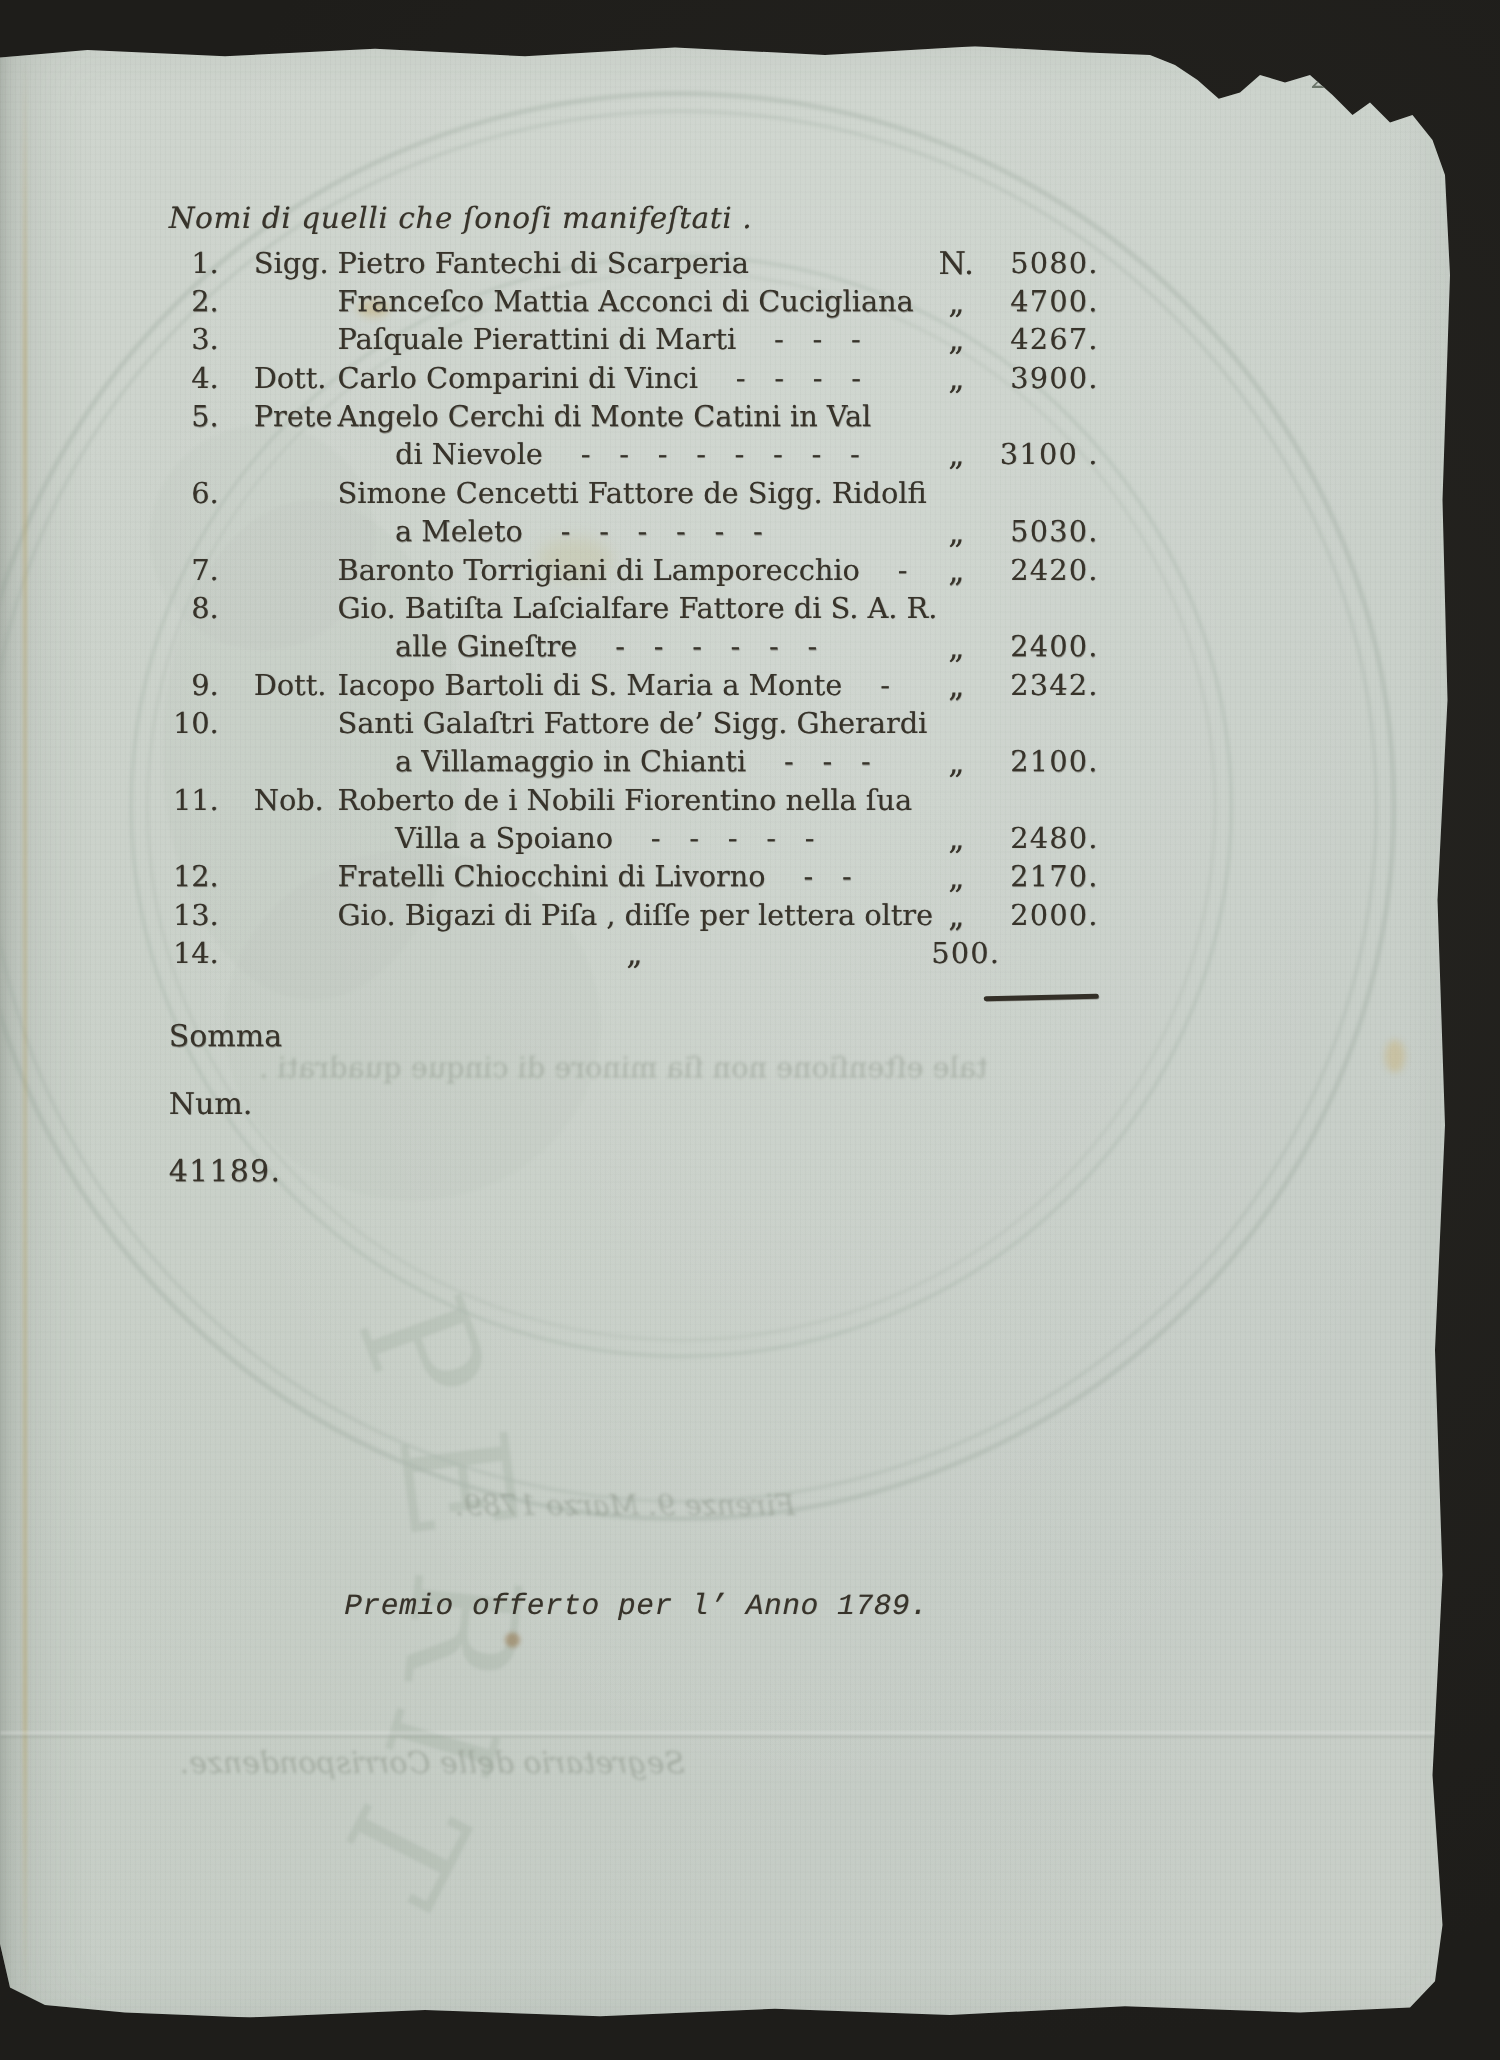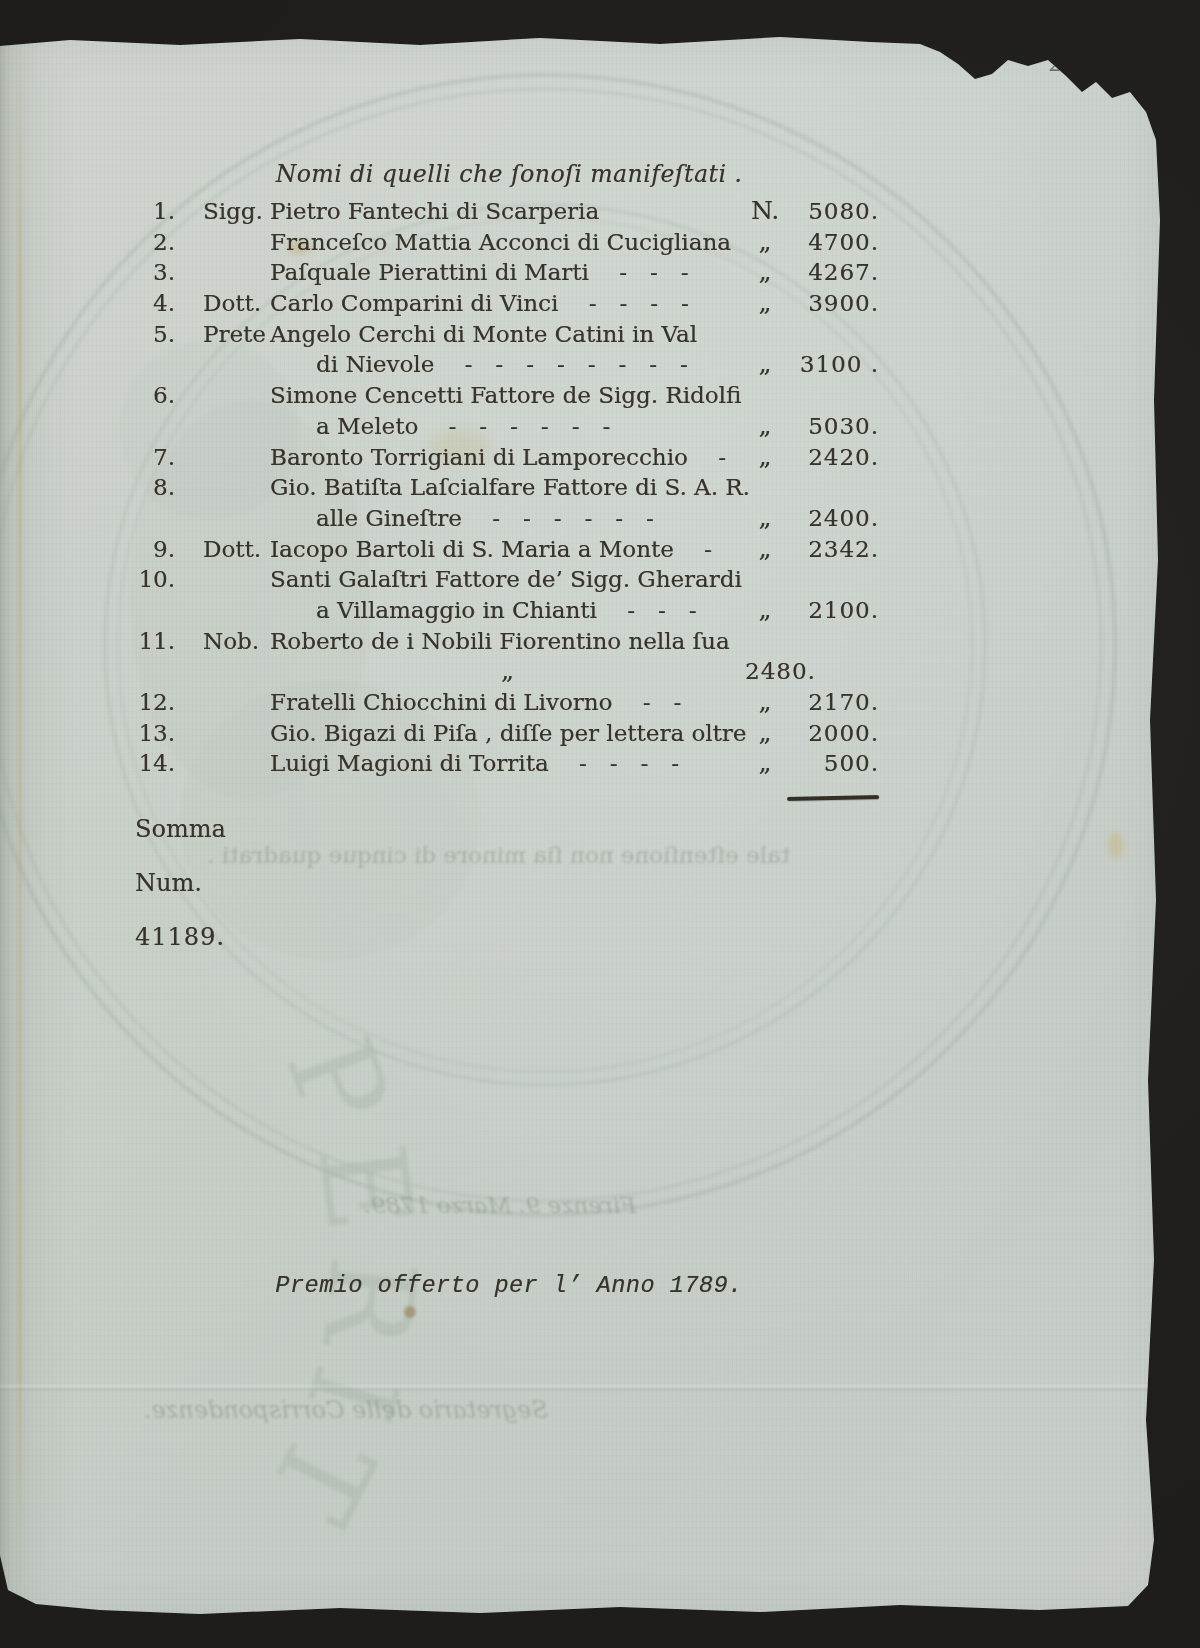--- a/index.html
+++ b/index.html
@@ -58,21 +58,21 @@
   
   .ink{color:#37332a;text-shadow:0.3px 0.3px 0.6px rgba(55,50,42,0.55);}
 
   #page-number{
     position:absolute;left:1048px;top:50px;font-size:23px;color:rgba(85,95,84,0.8);
     filter:blur(0.4px);
   }
 
   #content{position:absolute;left:135px;top:0;width:748px;font-size:23px;}
 
-  .block-title{position:absolute;top:160px;width:100%;text-align:center;
+  .block-title{position:absolute;top:160px;width:100%;
     font-style:italic;font-size:23.5px;letter-spacing:0.5px;}
 
   .block-list{position:absolute;top:196px;width:100%;}
   .row{display:grid;grid-template-columns:50px 85px 475px 40px 98px;
     height:30.7px;line-height:30.7px;}
   .c-num{text-align:right;padding-right:10px;}
   .c-prefix{padding-left:18px;}
   .c-text{white-space:pre;overflow:visible;}
   .row.indent .c-text{padding-left:46px;}
   .c-mark{text-align:center;font-size:25px;}
@@ -248,41 +248,41 @@
         <div class="row">
           <span class="c-num">11.</span>
           <span class="c-prefix">Nob.</span>
           <span class="c-text">Roberto de i Nobili Fiorentino nella ſua</span>
           <span class="c-mark"></span>
           <span class="c-value"></span>
         </div>
         <div class="row indent">
           <span class="c-num"></span>
           <span class="c-prefix"></span>
+          <span class="c-text">Villa a Spoiano  - - - - -</span>
           <span class="c-mark">„</span>
           <span class="c-value">2480.</span>
         </div>
         <div class="row">
           <span class="c-num">12.</span>
           <span class="c-prefix"></span>
           <span class="c-text">Fratelli Chiocchini di Livorno  - -</span>
           <span class="c-mark">„</span>
           <span class="c-value">2170.</span>
         </div>
         <div class="row">
           <span class="c-num">13.</span>
           <span class="c-prefix"></span>
           <span class="c-text">Gio. Bigazi di Piſa , diſſe per lettera oltre</span>
           <span class="c-mark">„</span>
           <span class="c-value">2000.</span>
         </div>
         <div class="row">
           <span class="c-num">14.</span>
           <span class="c-prefix"></span>
-          <span class="c-text">Luigi Magioni di Torrita  - - - -</span>
           <span class="c-mark">„</span>
           <span class="c-value">500.</span>
         </div>
     </div>
 
     <div class="somma-rule"></div>
     <div class="block-somma">
       <span>Somma</span>
       <span>Num.</span>
       <span class="sv">41189.</span>

